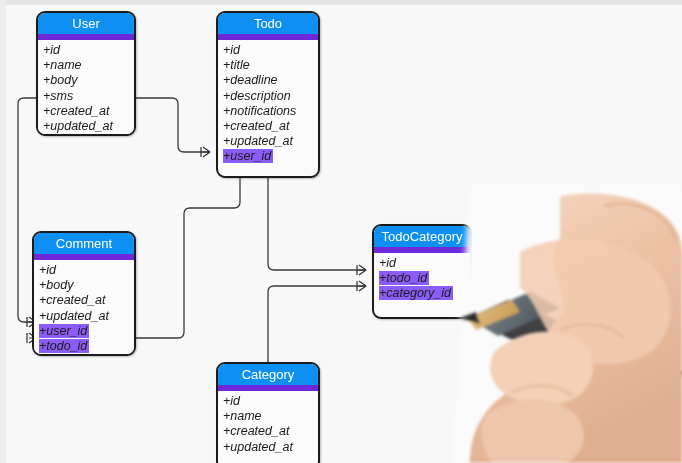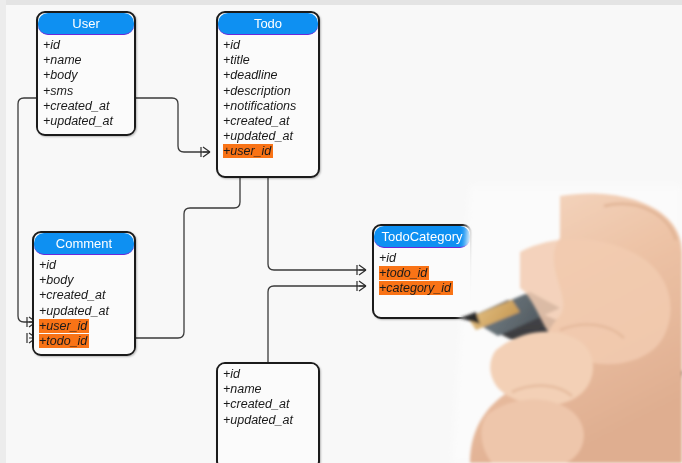--- a/index.html
+++ b/index.html
@@ -47,37 +47,36 @@
   }
   .entity-header {
     height: 21px;
     line-height: 21px;
     background: #0e90f2;
     color: #ffffff;
     text-align: center;
     font-size: 13px;
     white-space: nowrap;
     overflow: hidden;
-    border-bottom: 1px solid #6d28d9;
-    border-radius: 10px;
+    border-bottom: 6px solid #6d28d9;
   }
   .entity-body {
     padding: 3px 0 4px 0;
     background: #fbfbfb;
     font-style: italic;
   }
   .attr {
     font-size: 12.5px;
     line-height: 15.2px;
     color: #1a1a1a;
     padding-left: 5px;
     white-space: nowrap;
   }
   .attr > span.hl {
-    background: #f97316;
+    background: #8b5cf6;
     padding: 0 2px 0 0;
   }
 
   
   .hand-layer {
     position: absolute; left: 0; top: 0;
     width: 682px; height: 463px;
     pointer-events: none;
   }
 </style>
@@ -161,20 +160,21 @@
   <div class="entity" style="left:372px; top:224px; width:100px; height:95px;">
     <div class="entity-header">TodoCategory</div>
     <div class="entity-body">
       <div class="attr"><span>+id</span></div>
       <div class="attr"><span class="hl">+todo_id</span></div>
       <div class="attr"><span class="hl">+category_id</span></div>
     </div>
   </div>
 
   <div class="entity" style="left:216px; top:362px; width:104px; height:108px;">
+    <div class="entity-header">Category</div>
     <div class="entity-body">
       <div class="attr"><span>+id</span></div>
       <div class="attr"><span>+name</span></div>
       <div class="attr"><span>+created_at</span></div>
       <div class="attr"><span>+updated_at</span></div>
     </div>
   </div>
 
   <svg class="hand-layer" viewBox="0 0 682 463">
     <defs>

